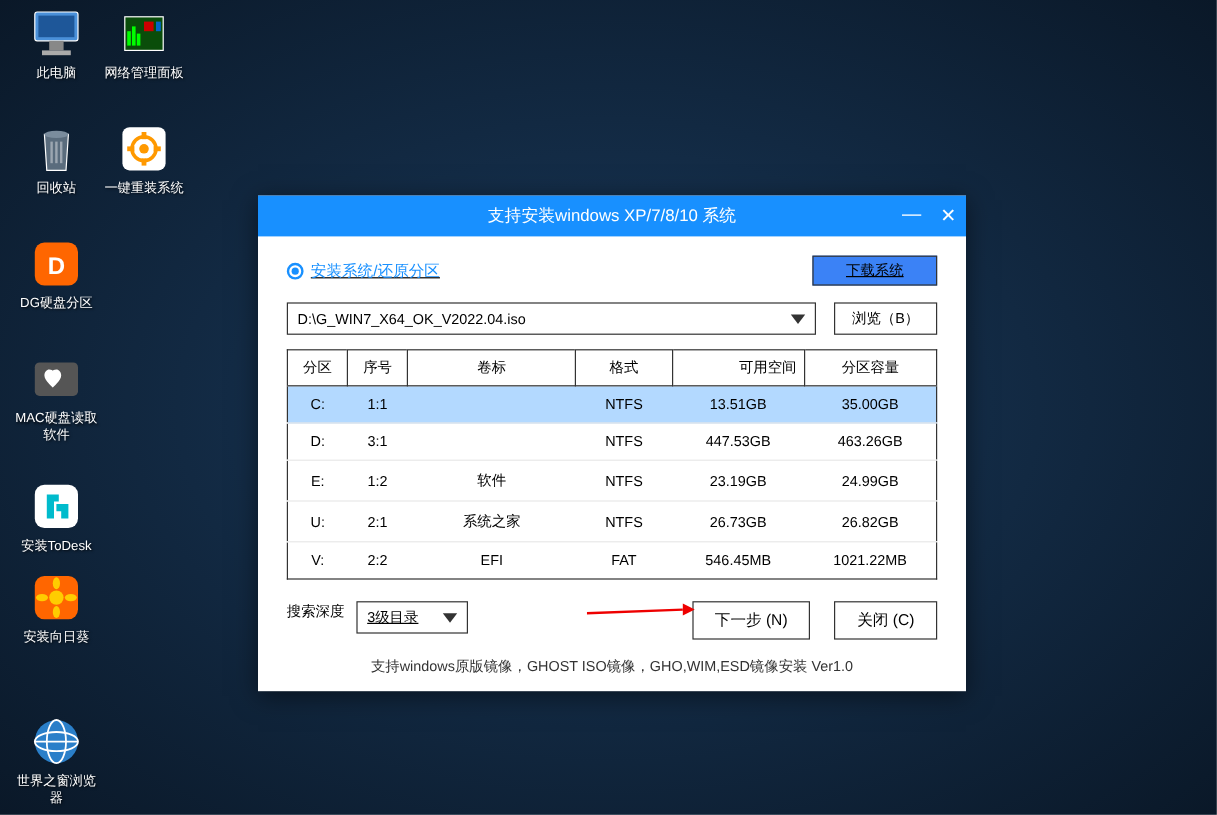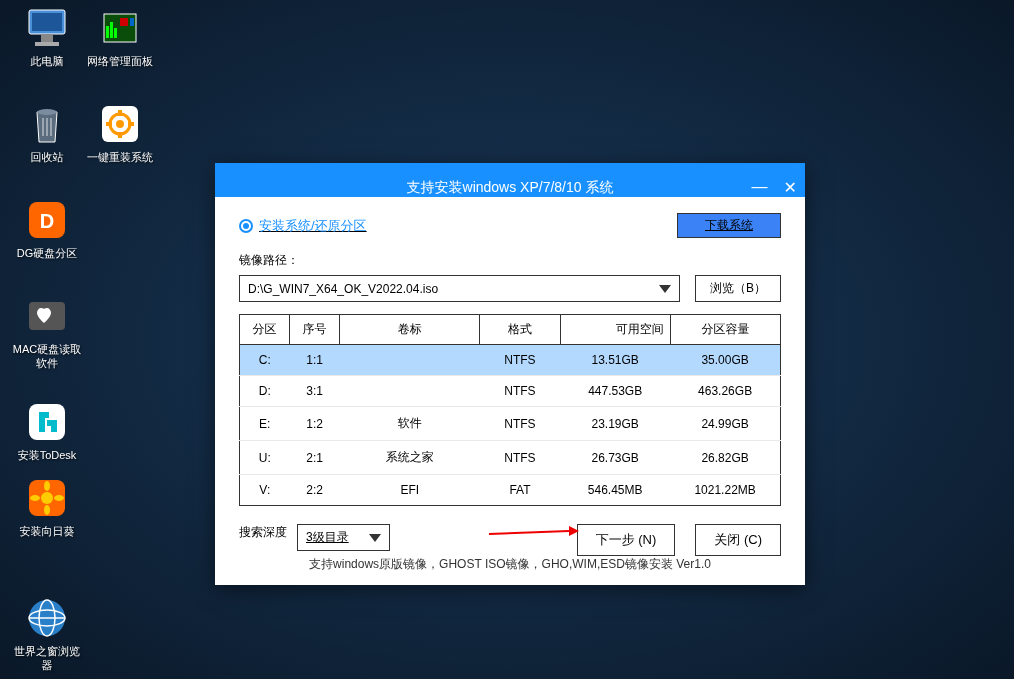--- a/index.html
+++ b/index.html
@@ -3,21 +3,21 @@
   <meta charset="utf-8">
   <style>
     * { margin: 0; padding: 0; box-sizing: border-box; font-family: "Microsoft YaHei", sans-serif; }
     body { width: 1014px; height: 679px; background: radial-gradient(ellipse at center, #1a3a5c 0%, #0a1828 100%); position: relative; overflow: hidden; }
     
     .desktop-icon { position: absolute; width: 70px; text-align: center; cursor: pointer; }
     .desktop-icon .icon-img { width: 44px; height: 44px; margin: 0 auto 4px; display: flex; align-items: center; justify-content: center; }
     .desktop-icon .label { color: #fff; font-size: 11px; line-height: 14px; text-shadow: 1px 1px 2px rgba(0,0,0,0.8); }
     
     .installer-window { position: absolute; left: 215px; top: 163px; width: 590px; background: #fff; box-shadow: 0 4px 20px rgba(0,0,0,0.5); }
-    .titlebar { height: 34px; background: #1890ff; display: flex; align-items: flex-end; justify-content: center; position: relative; }
+    .titlebar { height: 34px; background: #1890ff; display: flex; align-items: center; justify-content: center; position: relative; }
     .titlebar-text { color: #fff; font-size: 14px; }
     .titlebar-controls { position: absolute; right: 8px; display: flex; gap: 16px; }
     .titlebar-btn { color: #fff; font-size: 16px; cursor: pointer; }
     
     .window-body { padding: 16px 24px 12px; }
     .radio-row { display: flex; align-items: center; gap: 20px; margin-bottom: 14px; text-decoration: underline; }
     .radio-opt { display: flex; align-items: center; gap: 6px; cursor: pointer; font-size: 13px; }
     .radio-circle { width: 14px; height: 14px; border: 2px solid #888; border-radius: 50%; display: flex; align-items: center; justify-content: center; }
     .radio-circle.checked { border-color: #1890ff; }
     .radio-circle.checked::after { content: ""; width: 6px; height: 6px; background: #1890ff; border-radius: 50%; }
@@ -42,21 +42,21 @@
     .col-free { width: 110px; border-right: 1px solid #333; text-align: right; }
     .col-cap { width: 110px; }
     
     .bottom-row { display: flex; align-items: flex-start; margin-top: 18px; gap: 10px; position: relative; }
     .depth-label { font-size: 12px; }
     .depth-select { border: 1px solid #333; padding: 4px 8px; font-size: 12px; display: flex; align-items: center; gap: 20px; cursor: pointer; text-decoration: underline; }
     .action-btn { border: 1px solid #333; padding: 6px 18px; font-size: 13px; cursor: pointer; background: #fff; }
     .btn-group { margin-left: auto; display: flex; gap: 20px; }
     .arrow { position: absolute; left: 250px; }
     
-    .footer-text { text-align: center; font-size: 12px; color: #333; }
+    .footer-text { text-align: center; font-size: 12px; color: #333; margin-top: 14px; }
     
     svg { display: block; }
   </style>
 </head>
 <body>
 
 <div class="desktop-icon" style="left:12px;top:6px">
   <div class="icon-img">
     <svg width="44" height="40" viewBox="0 0 44 40">
         <rect x="4" y="2" width="36" height="24" rx="2" fill="#4a90d9" stroke="#fff" stroke-width="1"></rect>
@@ -180,21 +180,20 @@
   </div>
   <div class="window-body">
     <div class="radio-row">
       <div class="radio-opt checked">
         <span class="radio-circle checked"></span>
         <span>安装系统/还原分区</span>
       </div>
       <button class="download-btn">下载系统</button>
     </div>
 
-    <div class="path-label">镜像路径：</div>
     <div class="path-row">
       <div class="path-input">
         <span>D:\G_WIN7_X64_OK_V2022.04.iso</span>
         <span class="path-dropdown"></span>
       </div>
       <button class="browse-btn">浏览（B）</button>
     </div>
 
     <table class="partition-table">
       <thead>

